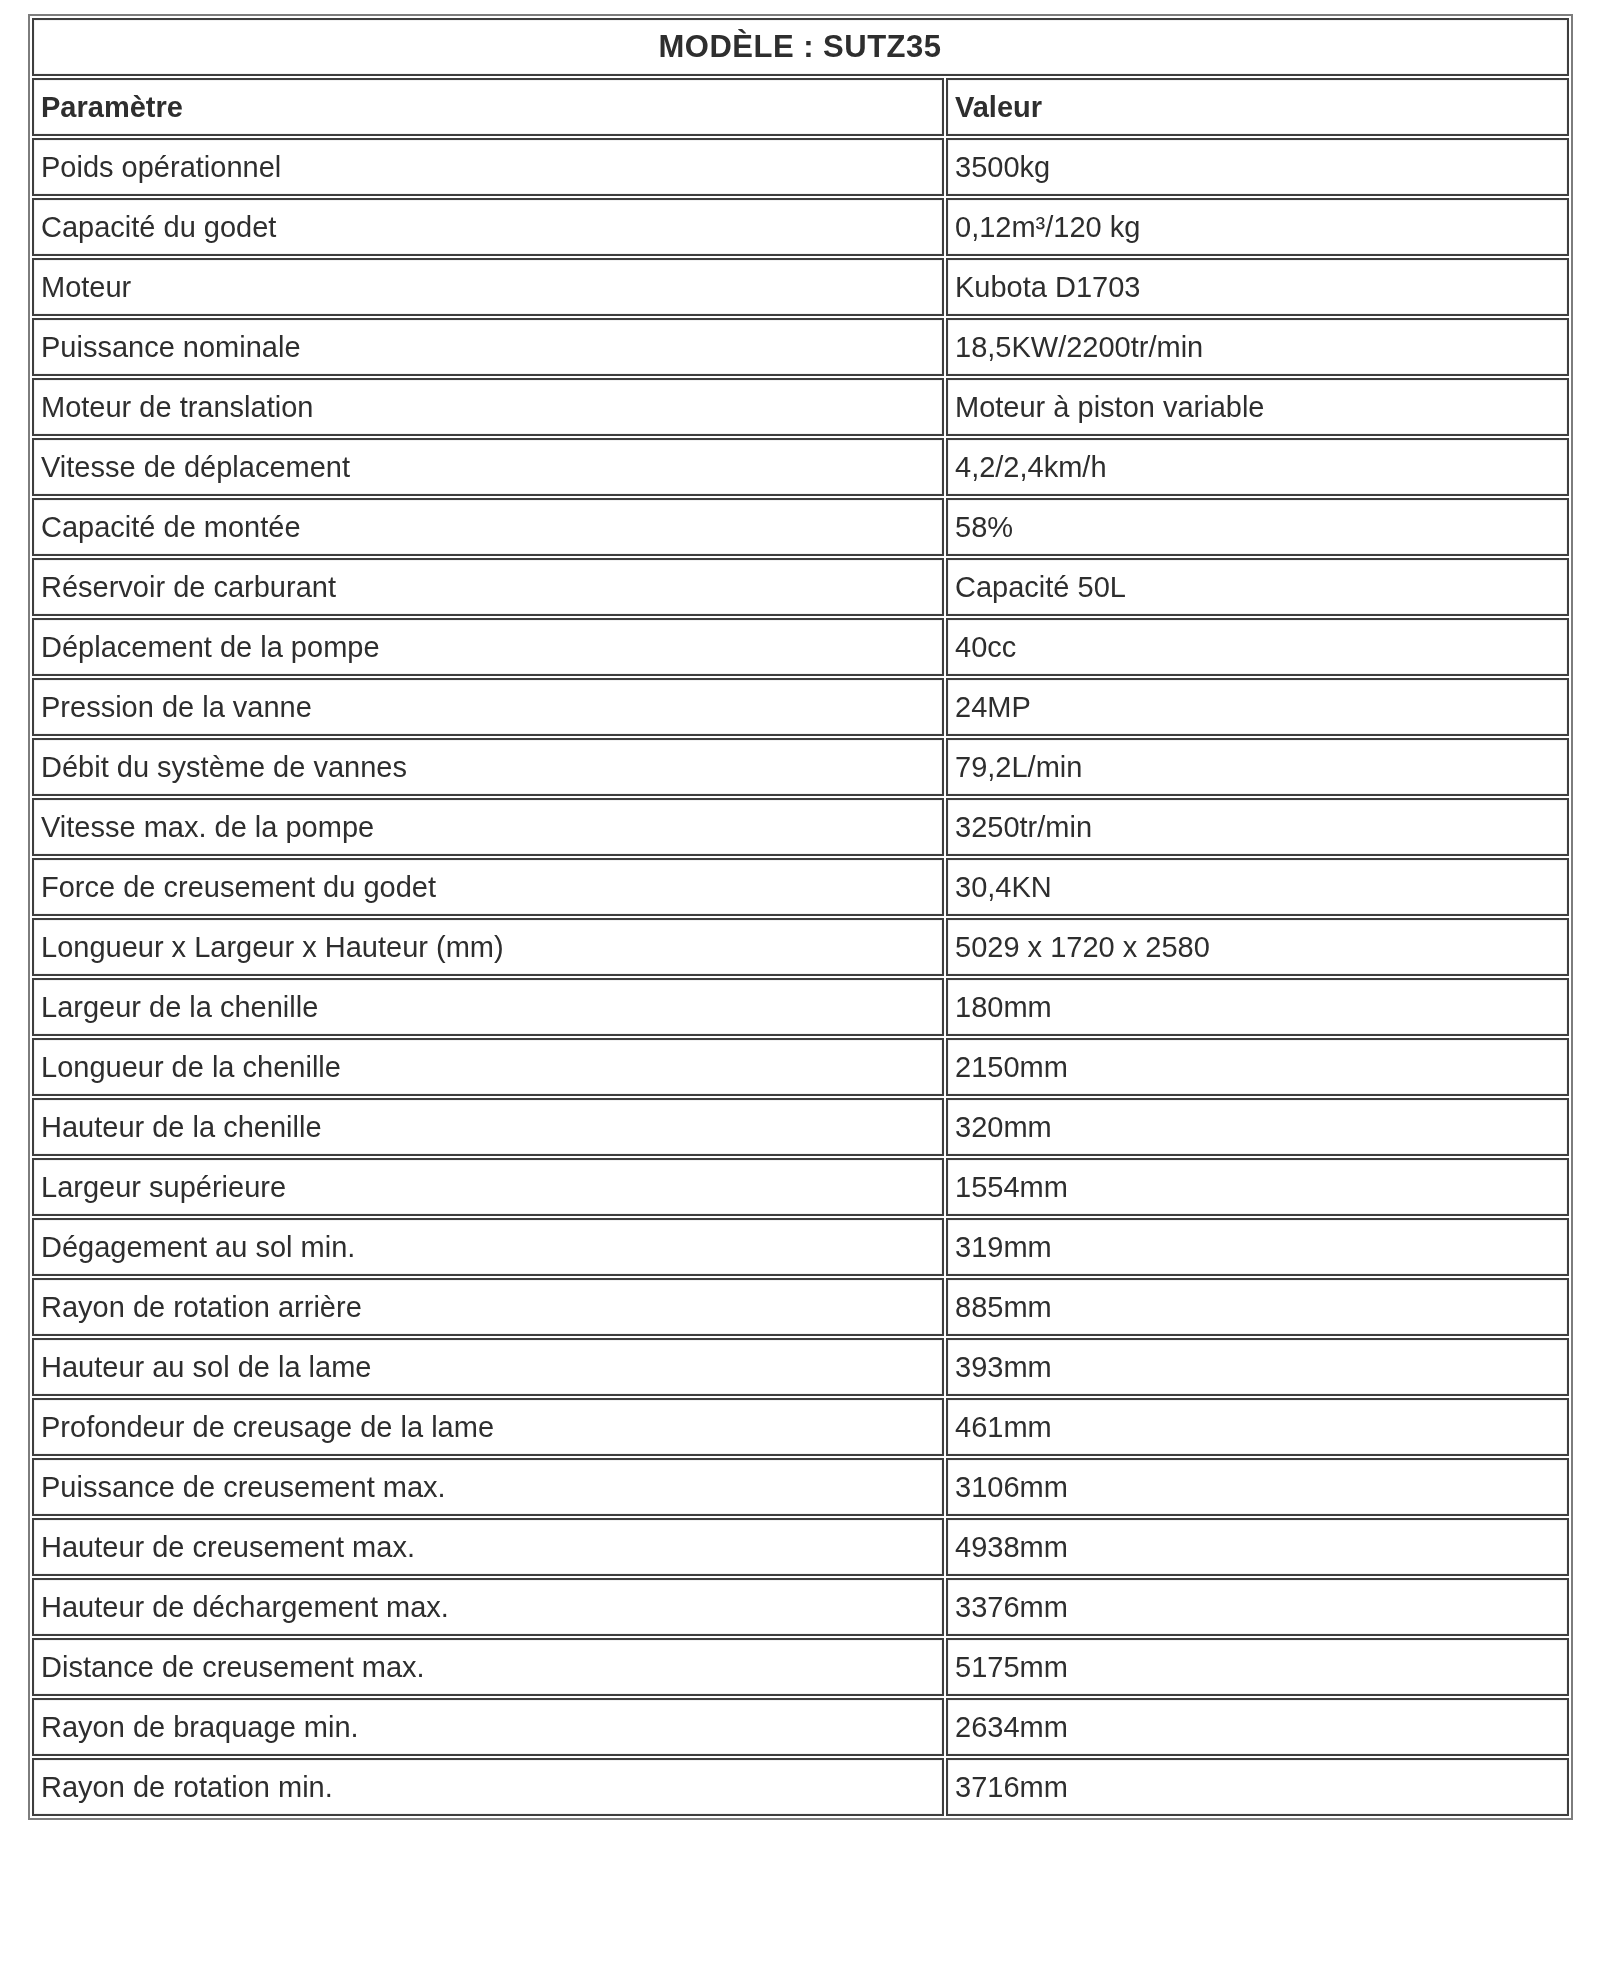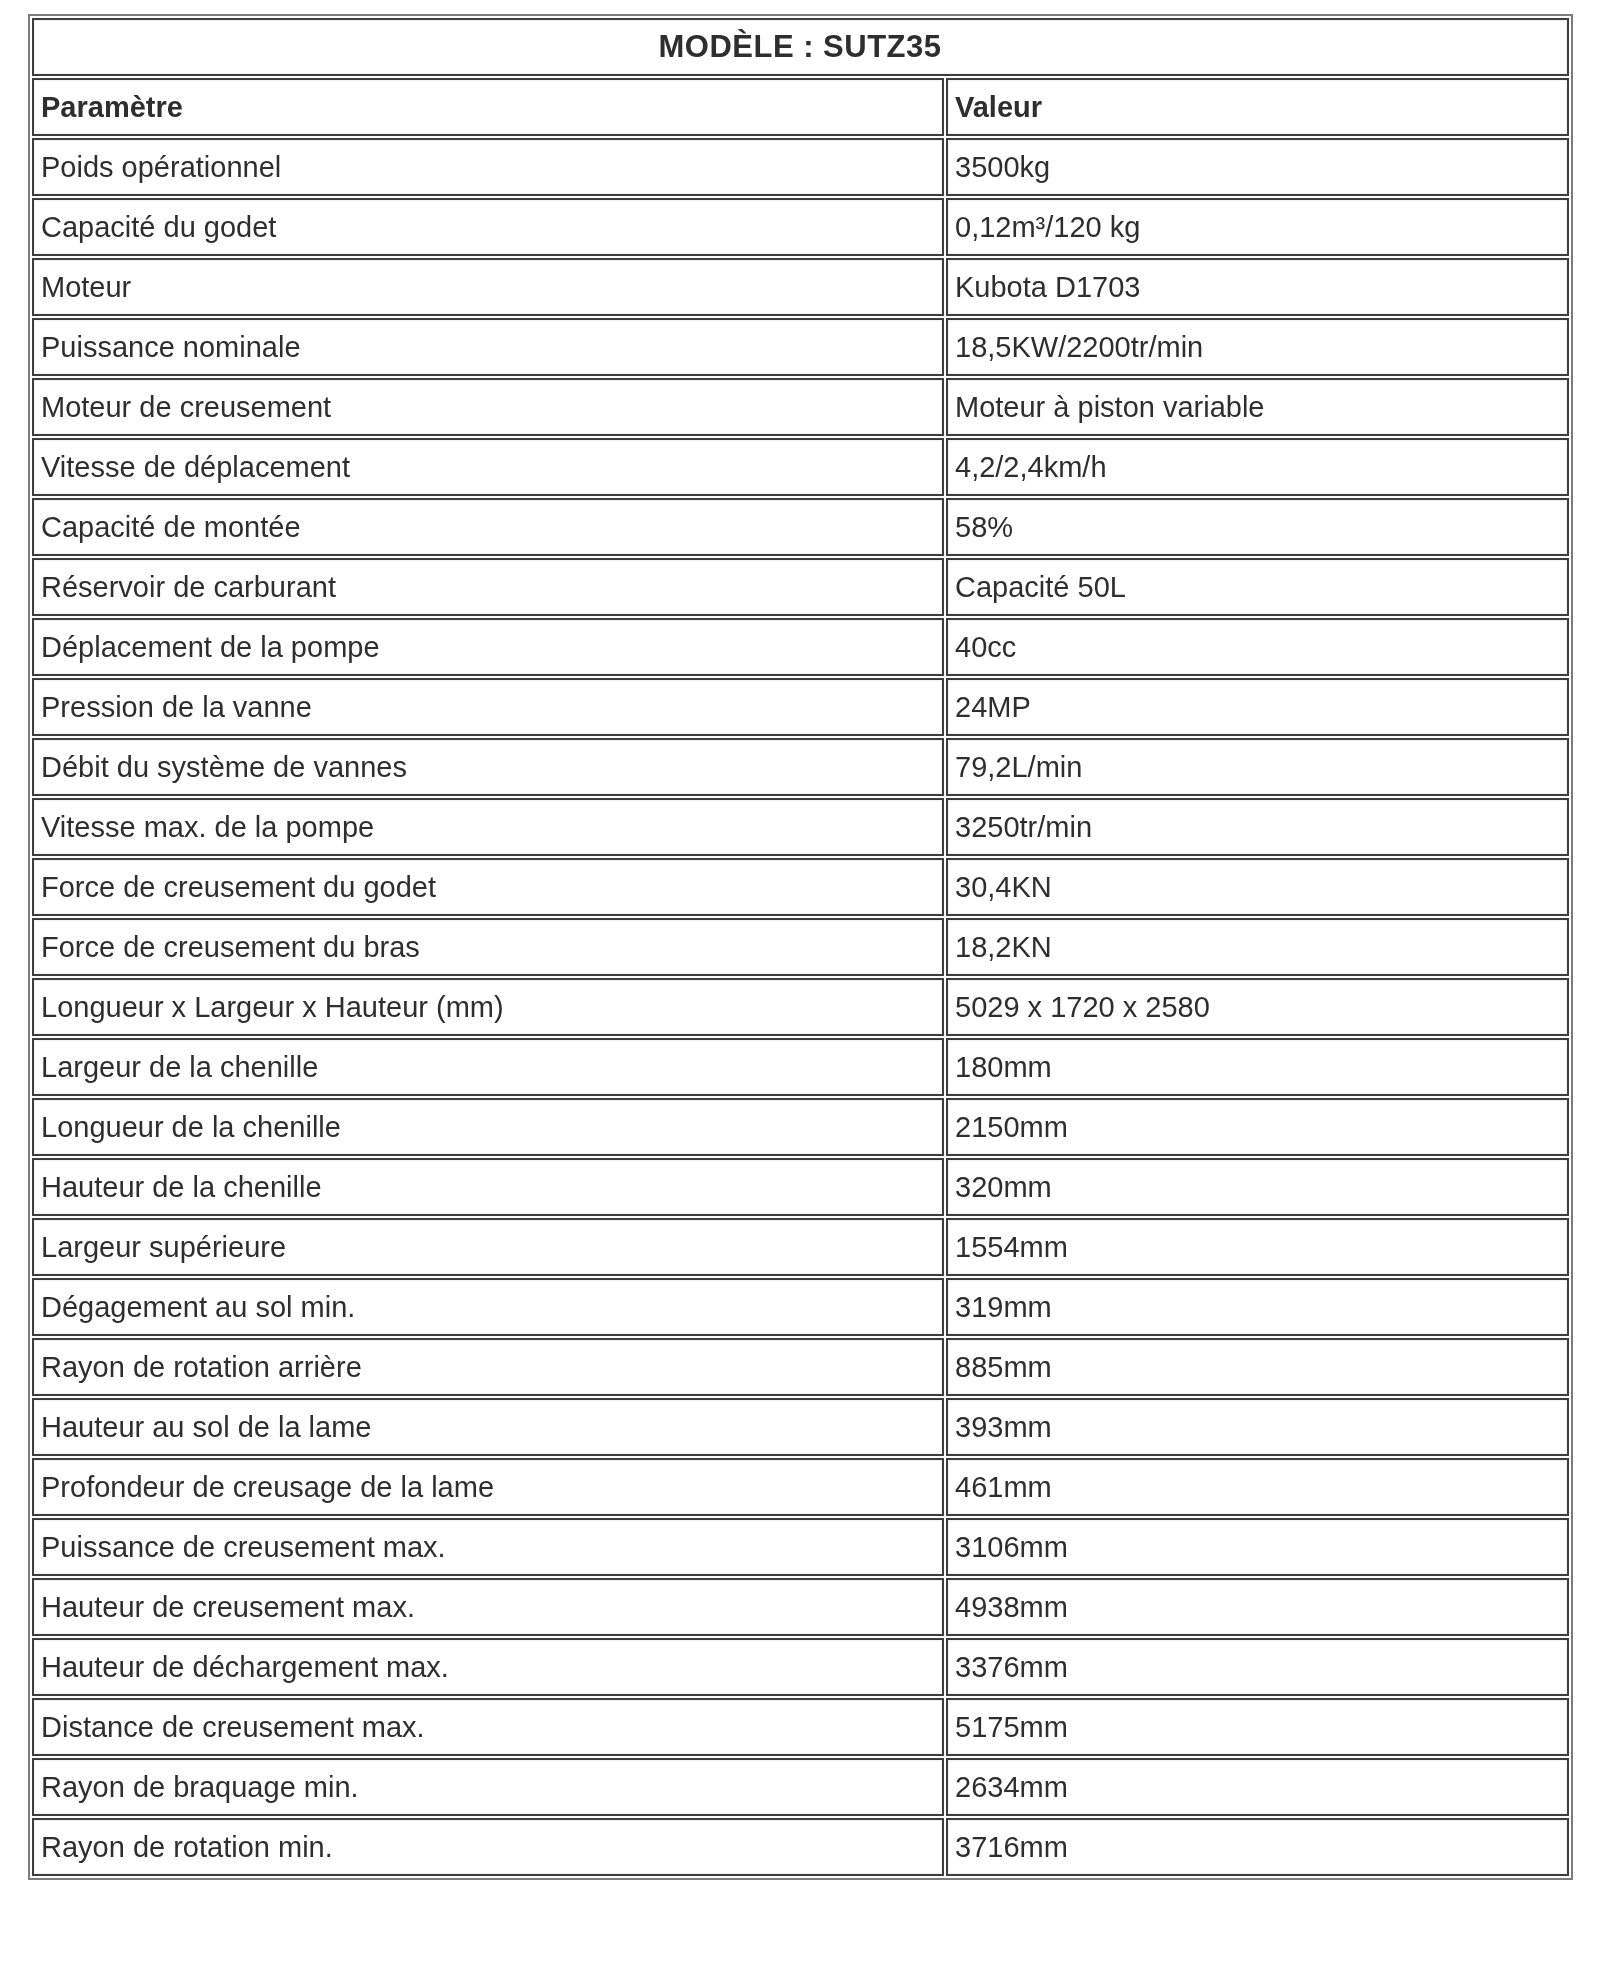--- a/index.html
+++ b/index.html
@@ -77,21 +77,21 @@
         </tr>
         <tr>
           <td>Moteur</td>
           <td>Kubota D1703</td>
         </tr>
         <tr>
           <td>Puissance nominale</td>
           <td>18,5KW/2200tr/min</td>
         </tr>
         <tr>
-          <td>Moteur de creusement</td>
+          <td>Moteur de translation</td>
           <td>Moteur à piston variable</td>
         </tr>
         <tr>
           <td>Vitesse de déplacement</td>
           <td>4,2/2,4km/h</td>
         </tr>
         <tr>
           <td>Capacité de montée</td>
           <td>58%</td>
         </tr>
@@ -111,24 +111,20 @@
           <td>Débit du système de vannes</td>
           <td>79,2L/min</td>
         </tr>
         <tr>
           <td>Vitesse max. de la pompe</td>
           <td>3250tr/min</td>
         </tr>
         <tr>
           <td>Force de creusement du godet</td>
           <td>30,4KN</td>
-        </tr>
-        <tr>
-          <td>Force de creusement du bras</td>
-          <td>18,2KN</td>
         </tr>
         <tr>
           <td>Longueur x Largeur x Hauteur (mm)</td>
           <td>5029 x 1720 x 2580</td>
         </tr>
         <tr>
           <td>Largeur de la chenille</td>
           <td>180mm</td>
         </tr>
         <tr>

